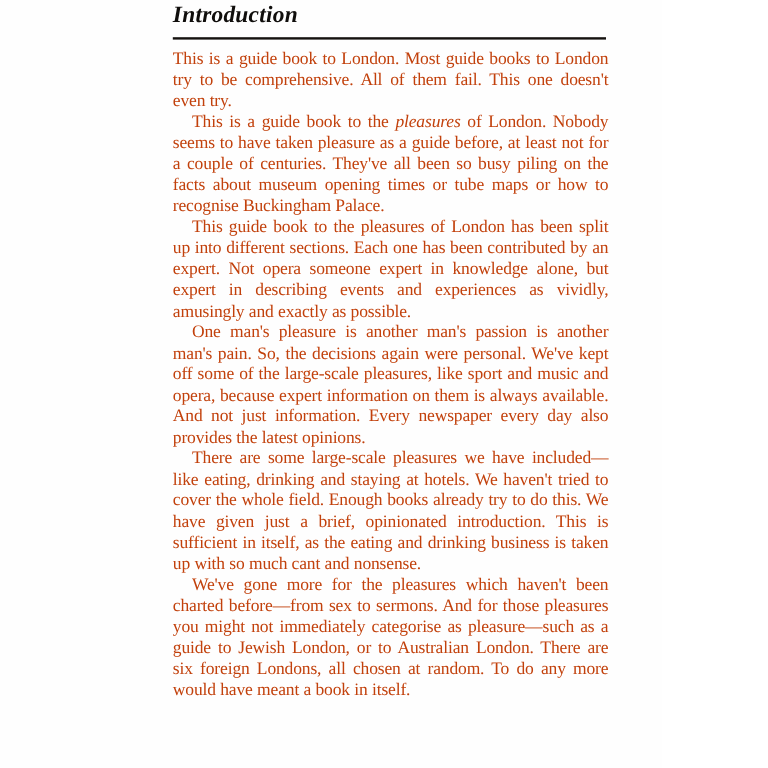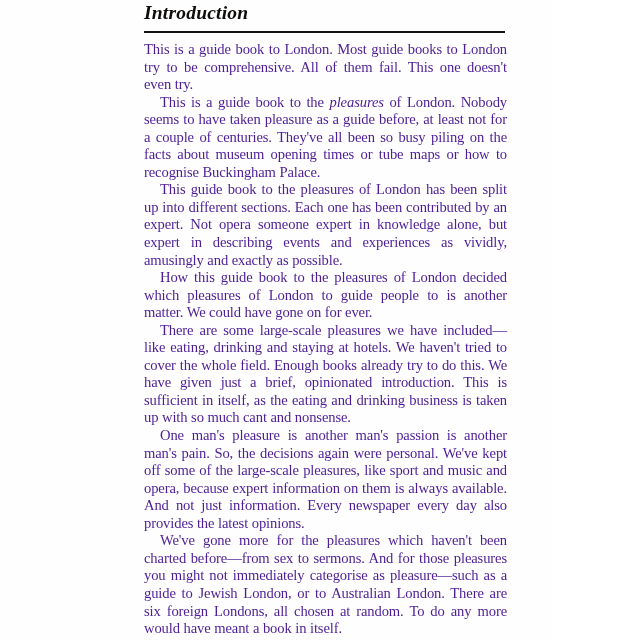--- a/index.html
+++ b/index.html
@@ -52,21 +52,21 @@
     margin-bottom: 8px;
     width: 361px;
   }
 
   .body-copy p {
     margin: 0;
     font-size: 14.6px;
     line-height: 17.55px;
     text-align: justify;
     text-justify: inter-word;
-    color: #4c1d95;
+    color: #c2410c;
     hyphens: none;
     word-spacing: 0.1px;
   }
 
   .body-copy p.indent {
     text-indent: 16px;
   }
 
   .body-copy p.first {
     text-indent: 0;
@@ -93,23 +93,22 @@
 
     <div class="body-copy tight">
 
       <p class="first">This is a guide book to London. Most guide books to London try to be comprehensive. All of them fail. This one doesn't even try.</p>
 
       <p class="indent"><span>This is a guide book to the </span><em>pleasures</em><span> of London. Nobody seems to have taken pleasure as a guide before, at least not for a couple of centuries. They've all been so busy piling on the facts about museum opening times or tube maps or how to recognise Buckingham Palace.</span></p>
 
       <p class="indent">This guide book to the pleasures of London has been split up into different sections. Each one has been contributed by an expert. Not opera someone expert in knowledge alone, but expert in describing events and experiences as vividly, amusingly and exactly as possible.</p>
 
 
-      <p class="indent">How this guide book to the pleasures of London decided which pleasures of London to guide people to is another matter. We could have gone on for ever.</p>
+
+      <p class="indent">One man's pleasure is another man's passion is another man's pain. So, the decisions again were personal. We've kept off some of the large-scale pleasures, like sport and music and opera, because expert information on them is always available. And not just information. Every newspaper every day also provides the latest opinions.</p>
 
       <p class="indent">There are some large-scale pleasures we have included—like eating, drinking and staying at hotels. We haven't tried to cover the whole field. Enough books already try to do this. We have given just a brief, opinionated introduction. This is sufficient in itself, as the eating and drinking business is taken up with so much cant and nonsense.</p>
-
-      <p class="indent">One man's pleasure is another man's passion is another man's pain. So, the decisions again were personal. We've kept off some of the large-scale pleasures, like sport and music and opera, because expert information on them is always available. And not just information. Every newspaper every day also provides the latest opinions.</p>
 
       <p class="indent">We've gone more for the pleasures which haven't been charted before—from sex to sermons. And for those pleasures you might not immediately categorise as pleasure—such as a guide to Jewish London, or to Australian London. There are six foreign Londons, all chosen at random. To do any more would have meant a book in itself.</p>
 
     </div>
   </div>
 </div>
 
 </body></html>

